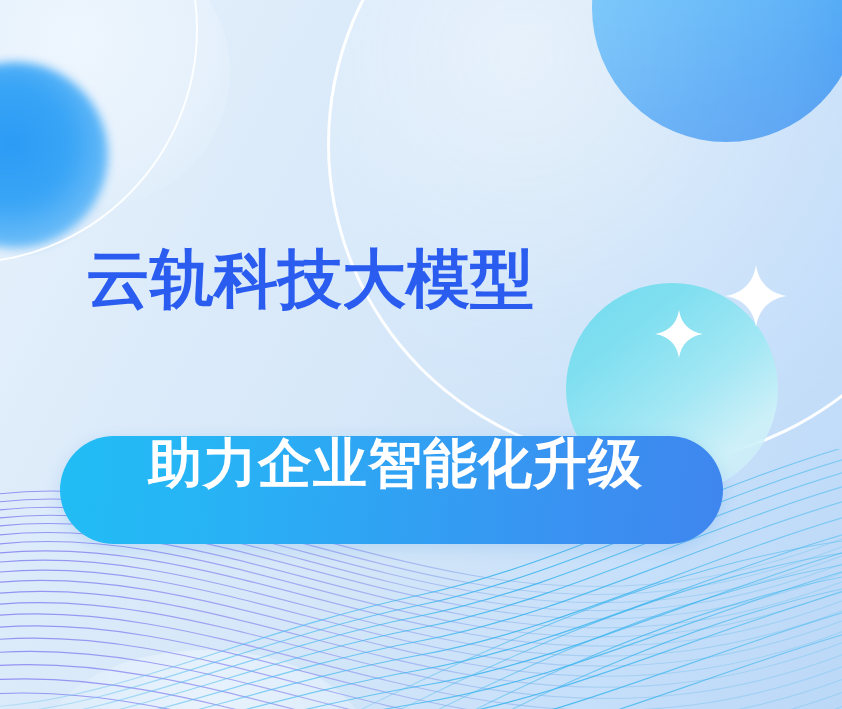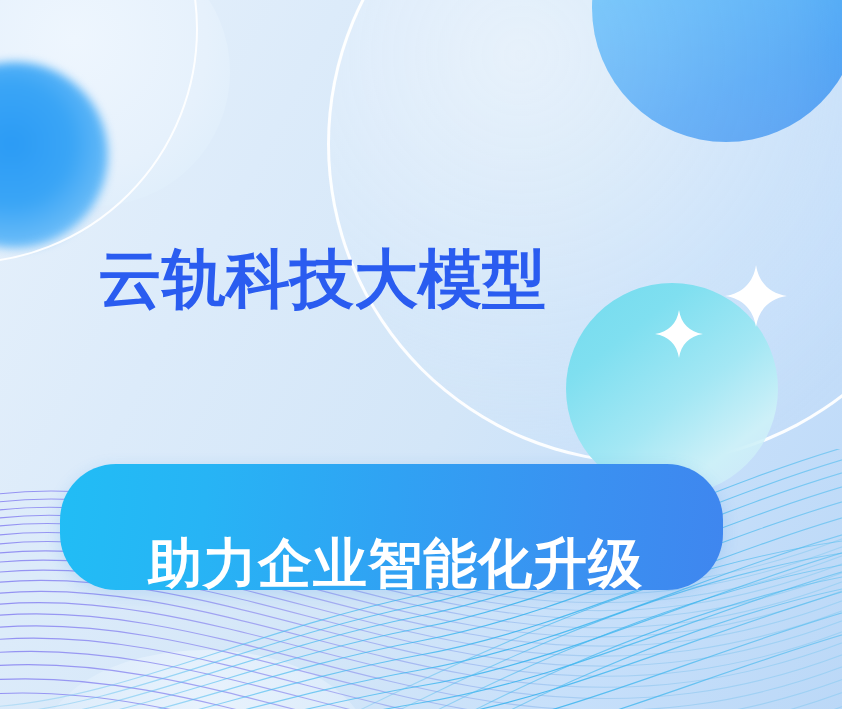--- a/index.html
+++ b/index.html
@@ -124,43 +124,43 @@
   .waves svg { display: block; }
 
   
   .content {
     position: absolute;
     inset: 0;
   }
 
   .headline {
     position: absolute;
-    left: 98px;
+    left: 86px;
     top: 186px;
     color: #2a5cf0;
     font-weight: bold;
     font-size: 64px;
     line-height: 100px;
     letter-spacing: 0px;
     white-space: nowrap;
   }
   .headline .line {
     display: block;
   }
 
   .cta-pill {
     position: absolute;
     left: 60px;
-    top: 464px;
+    top: 436px;
     width: 663px;
-    height: 126px;
+    height: 108px;
     border-radius: 56px;
     background: linear-gradient(96deg, #21bdf5 0%, #27b4f5 22%, #30a2f3 50%, #3a91f1 78%, #3f86ef 100%);
     display: flex;
-    align-items: flex-end;
+    align-items: flex-start;
     box-shadow: 0 4px 16px rgba(45,140,230,0.18);
     cursor: pointer;
   }
   .cta-label {
     color: #ffffff;
     font-weight: bold;
     font-size: 54px;
     line-height: 54px;
     letter-spacing: 1px;
     margin-left: 88px;

